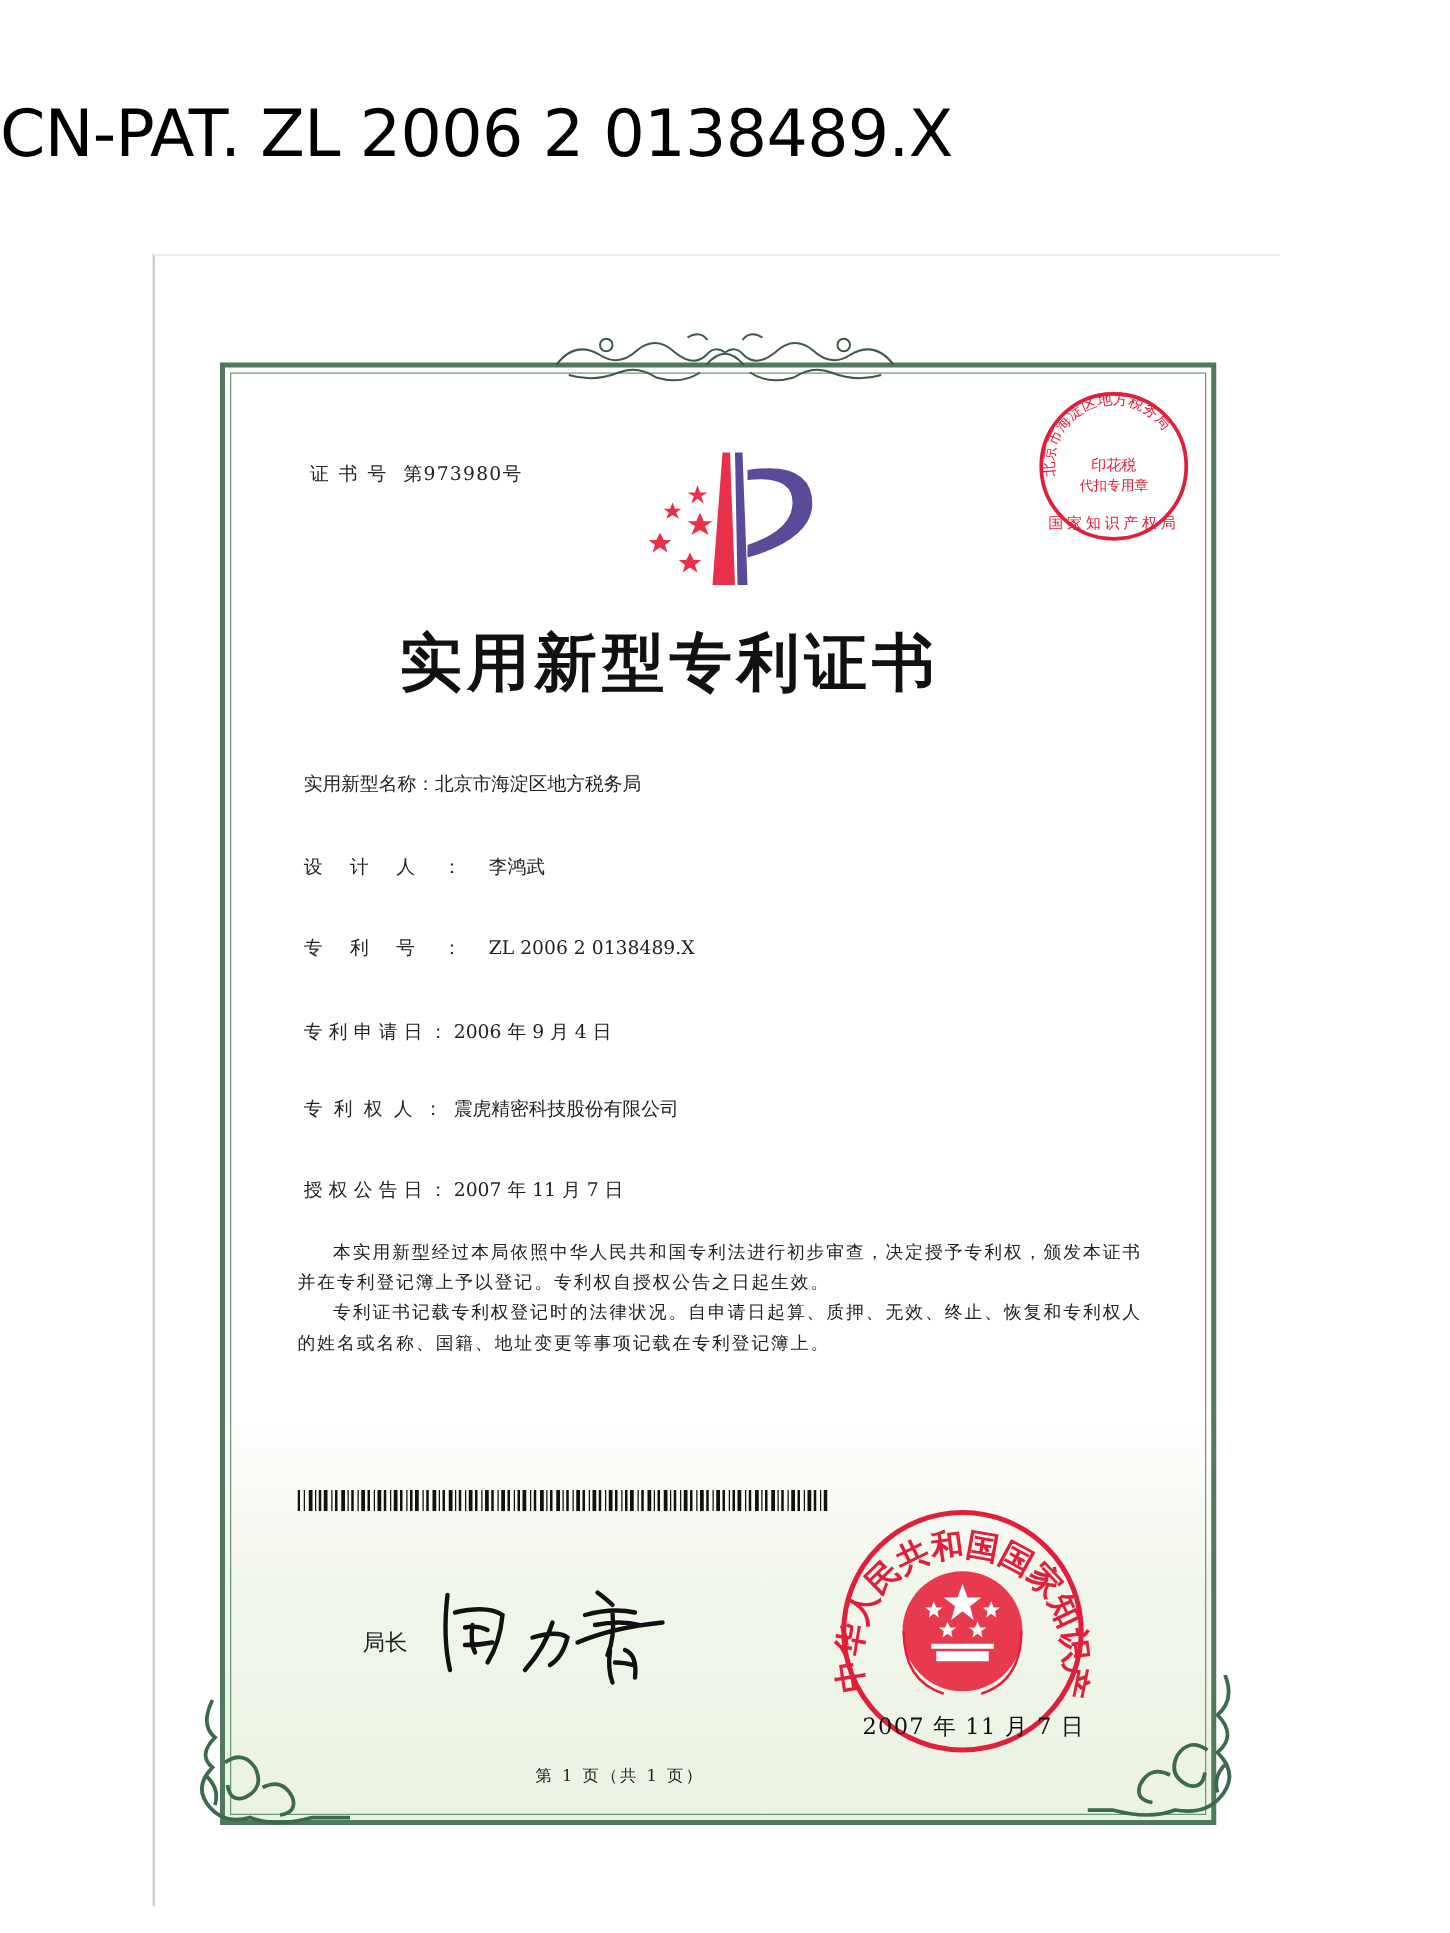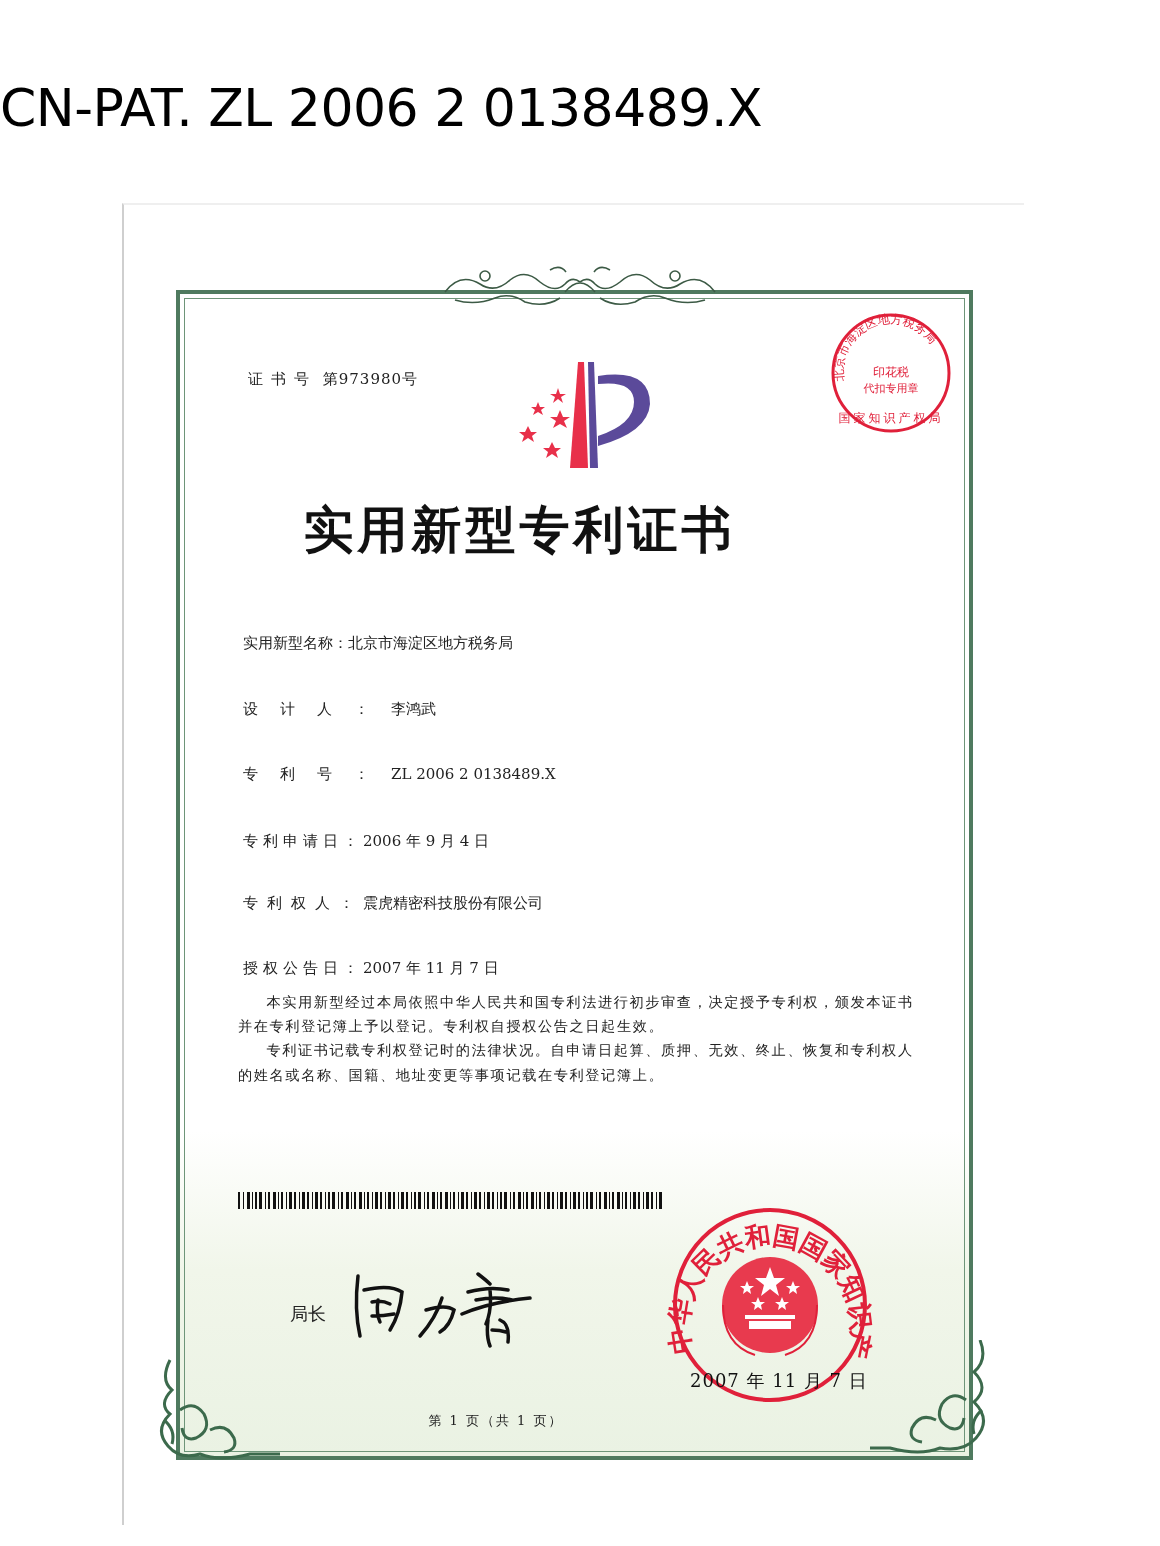--- a/index.html
+++ b/index.html
@@ -23,25 +23,25 @@
   .corner-bl { position: absolute; left: 150px; top: 1350px; width: 130px; height: 120px; }
   .corner-br { position: absolute; left: 870px; top: 1340px; width: 130px; height: 130px; }
 
   .cert-no { position: absolute; left: 212px; top: 370px; font-size: 15px; letter-spacing: 1px; margin-left: 36px; }
   .cert-no .lbl { letter-spacing: 8px; }
 
   .logo { position: absolute; left: 500px; top: 350px; width: 150px; height: 120px; }
 
   .tax-stamp { position: absolute; left: 826px; top: 310px; width: 130px; height: 126px; }
 
-  .main-title { position: absolute; left: 0; top: 497px; width: 1039px; text-align: center;
+  .main-title { position: absolute; left: 16px; top: 497px; width: 1039px; text-align: center;
                 font-size: 50px; color: #111; letter-spacing: 4px; font-weight: bold; }
 
   .field { position: absolute; left: 243px; font-size: 15px; color: #222; }
-  .field .flabel { display: inline-block; margin-top: 16px; }
+  .field .flabel { display: inline-block; }
   .f1 { top: 618px; } .f2 { top: 684px; } .f3 { top: 749px; }
   .f4 { top: 816px; } .f5 { top: 878px; } .f6 { top: 943px; }
   .spaced2 { letter-spacing: 22px; }
   .spaced3 { letter-spacing: 9px; }
   .spaced4 { letter-spacing: 5px; }
 
   .body-text { position: absolute; left: 238px; top: 990px; width: 680px;
                font-size: 14.2px; line-height: 24.2px; color: #222; letter-spacing: 1.6px; }
   .body-text p { margin: 0; text-indent: 2em; }
 

